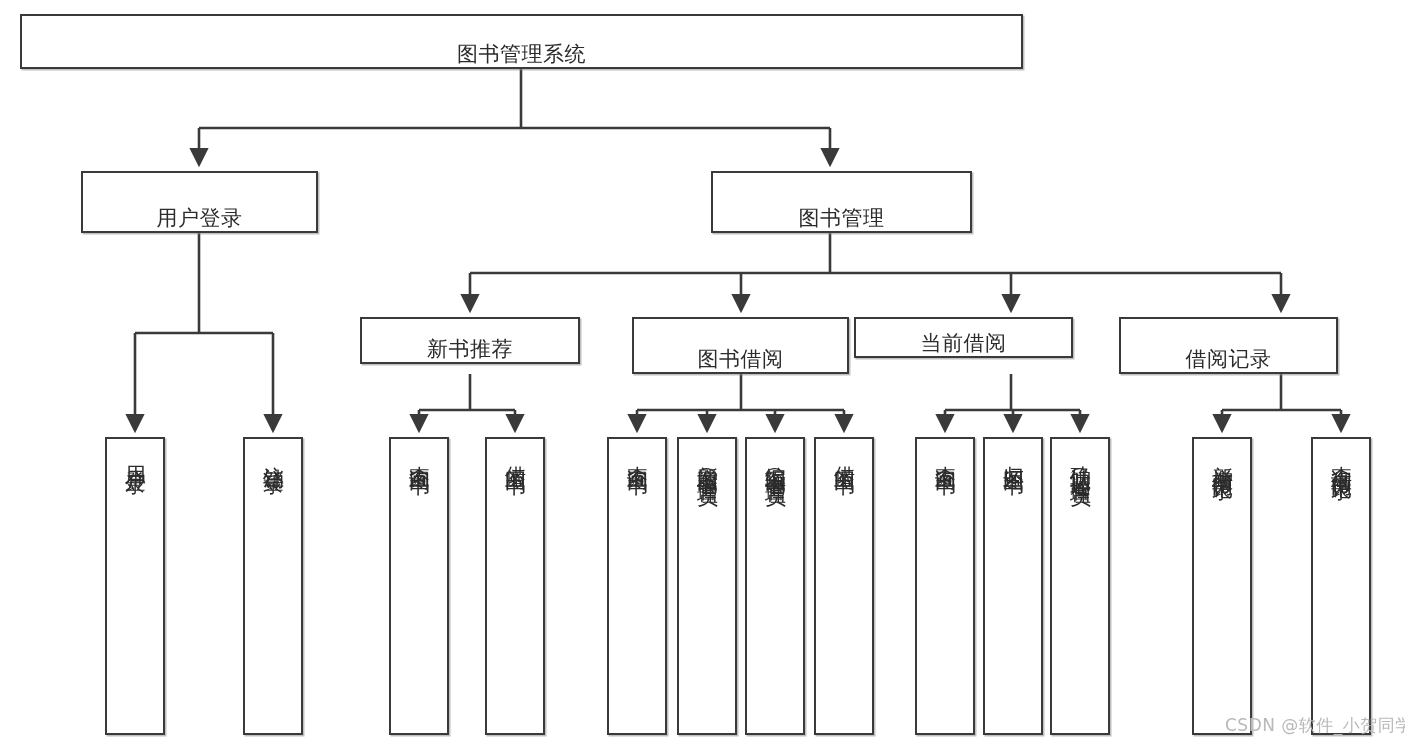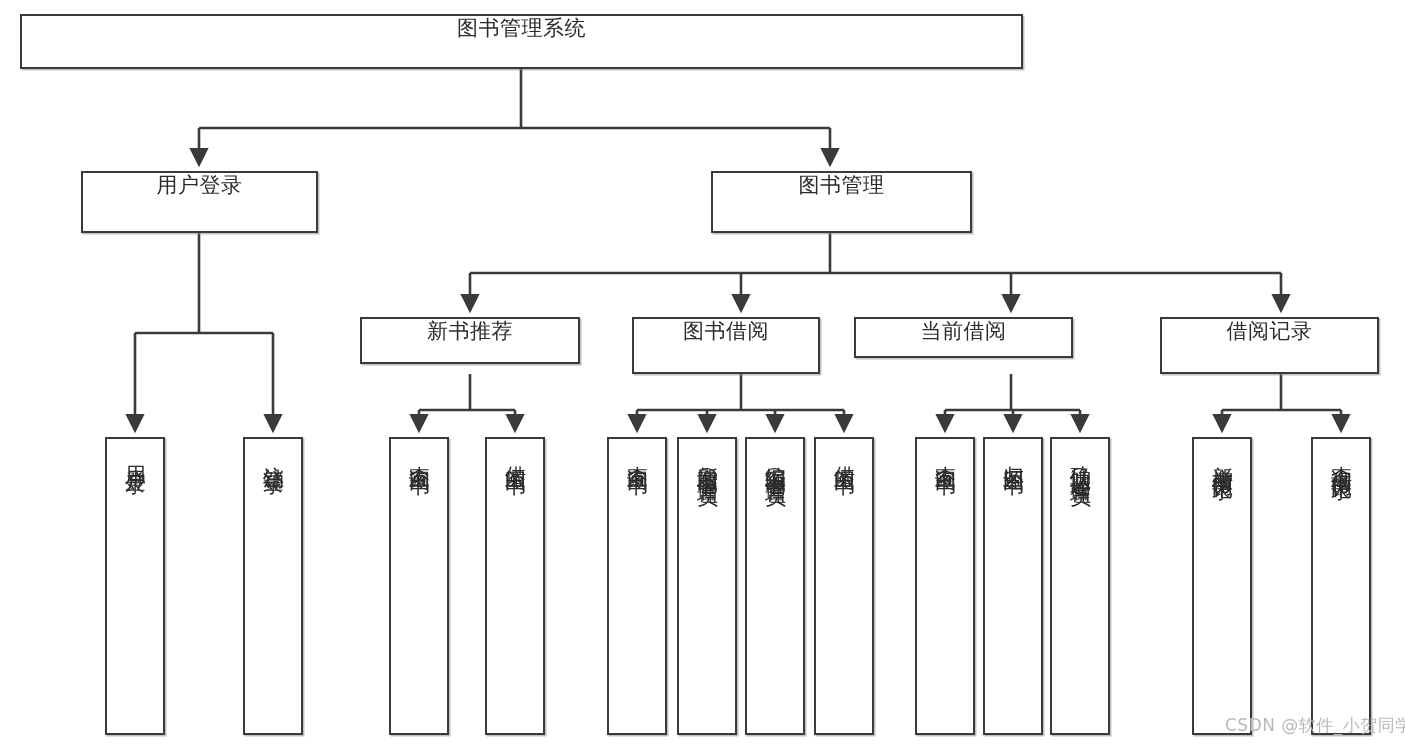--- a/index.html
+++ b/index.html
@@ -24,21 +24,21 @@
     width: 1405px;
     height: 747px;
     pointer-events: none;
   }
   .node {
     position: absolute;
     box-sizing: border-box;
     border: 2px solid #3a3a3a;
     background: #ffffff;
     display: flex;
-    align-items: flex-start;
+    align-items: flex-end;
     justify-content: center;
     box-shadow: 1.5px 1.5px 0 0 rgba(140,140,140,0.55);
   }
   .node .label {
     color: #2b2b2b;
     font-size: 21px;
     line-height: 1.18;
     letter-spacing: 0.5px;
     white-space: nowrap;
   }
@@ -137,27 +137,27 @@
   <div class="node" id="n-l1-0" style="left: 81px; top: 171px; width: 237px; height: 62px;">
     <span class="label">用户登录</span>
   </div>
   <div class="node" id="n-l1-1" style="left: 711px; top: 171px; width: 261px; height: 62px;">
     <span class="label">图书管理</span>
   </div>
 
   <div class="node" id="n-l2-0" style="left: 360px; top: 317px; width: 220px; height: 47px;">
     <span class="label">新书推荐</span>
   </div>
-  <div class="node" id="n-l2-1" style="left: 632px; top: 317px; width: 188px; height: 57px;">
+  <div class="node" id="n-l2-1" style="left: 632px; top: 317px; width: 217px; height: 57px;">
     <span class="label">图书借阅</span>
   </div>
   <div class="node" id="n-l2-2" style="left: 854px; top: 317px; width: 219px; height: 41px;">
     <span class="label">当前借阅</span>
   </div>
-  <div class="node" id="n-l2-3" style="left: 1160px; top: 317px; width: 219px; height: 57px;">
+  <div class="node" id="n-l2-3" style="left: 1119px; top: 317px; width: 219px; height: 57px;">
     <span class="label">借阅记录</span>
   </div>
 
   <div class="node vertical" id="n-leaf-0" style="left: 105px; top: 437px; width: 60px; height: 298px;">
     <span class="label">用户登录</span>
   </div>
   <div class="node vertical" id="n-leaf-1" style="left: 243px; top: 437px; width: 60px; height: 298px;">
     <span class="label">注销登录</span>
   </div>
   <div class="node vertical" id="n-leaf-2" style="left: 389px; top: 437px; width: 60px; height: 298px;">

